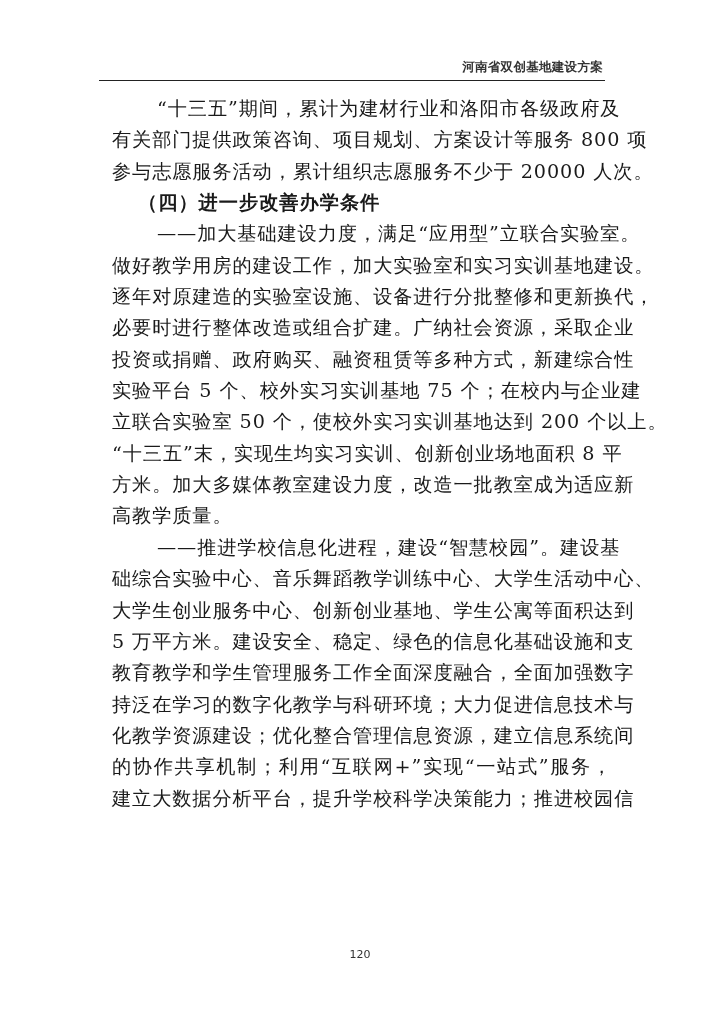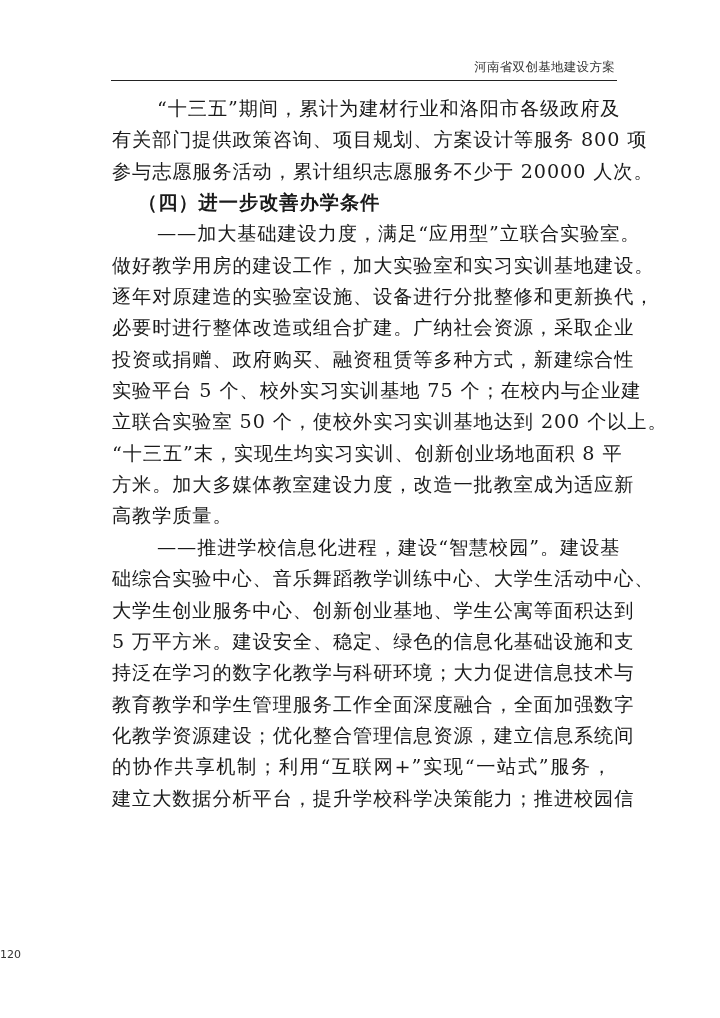--- a/index.html
+++ b/index.html
@@ -1,39 +1,40 @@
 <!DOCTYPE html>
 <html><head>
 <meta charset="utf-8">
 <style>
   html, body { margin: 0; padding: 0; }
   body {
     width: 720px; height: 1018px; background: #ffffff; position: relative; overflow: hidden;
     font-family: "DejaVu Serif", "Liberation Serif", serif; color: #1a1a1a;
   }
   .header {
-    position: absolute; left: 111px; top: 52px; width: 506px; height: 28px;
+    position: absolute; left: 99px; top: 52px; width: 506px; height: 28px;
     border-bottom: 1.5px solid #222;
+    font-weight: bold;
   }
   .header-title {
     position: absolute; right: 2px; bottom: 4px;
     font-size: 12.5px; color: #333; letter-spacing: 0.3px;
   }
   .body-text {
     position: absolute; left: 112px; top: 93px; width: 500px;
   }
   .line {
     height: 31.35px; line-height: 31.35px; font-size: 19.2px;
     white-space: nowrap; letter-spacing: 0.9px; overflow: visible;
   }
   .line.justify { text-align: justify; text-align-last: justify; }
   .indent { padding-left: 45px; }
   .heading-line { font-weight: bold; padding-left: 26px; letter-spacing: 1px; }
   .footer {
-    position: absolute; left: 0; width: 720px; top: 948px; text-align: left;
+    position: absolute; left: 0; width: 720px; top: 948px; text-align: center;
     font-family: "DejaVu Sans", "Liberation Sans", sans-serif; font-size: 11px; color: #333;
   }
 </style>
 </head>
 <body>
 
 <div class="header">
   <span class="header-title">河南省双创基地建设方案</span>
 </div>
 
@@ -53,20 +54,20 @@
   <div class="line justify">实验平台 5 个、校外实习实训基地 75 个；在校内与企业建</div>
   <div class="line justify">立联合实验室 50 个，使校外实习实训基地达到 200 个以上。</div>
   <div class="line justify">“十三五”末，实现生均实习实训、创新创业场地面积 8 平</div>
   <div class="line justify">方米。加大多媒体教室建设力度，改造一批教室成为适应新</div>
   <div class="line">高教学质量。</div>
 
   <div class="line justify indent">——推进学校信息化进程，建设“智慧校园”。建设基</div>
   <div class="line justify">础综合实验中心、音乐舞蹈教学训练中心、大学生活动中心、</div>
   <div class="line justify">大学生创业服务中心、创新创业基地、学生公寓等面积达到</div>
   <div class="line justify">5 万平方米。建设安全、稳定、绿色的信息化基础设施和支</div>
+  <div class="line justify">教育教学和学生管理服务工作全面深度融合，全面加强数字</div>
   <div class="line justify">持泛在学习的数字化教学与科研环境；大力促进信息技术与</div>
-  <div class="line justify">教育教学和学生管理服务工作全面深度融合，全面加强数字</div>
   <div class="line justify">化教学资源建设；优化整合管理信息资源，建立信息系统间</div>
   <div class="line justify">的协作共享机制；利用“互联网+”实现“一站式”服务，</div>
   <div class="line justify">建立大数据分析平台，提升学校科学决策能力；推进校园信</div>
 </div>
 
 <div class="footer">120</div>
 
 </body></html>

